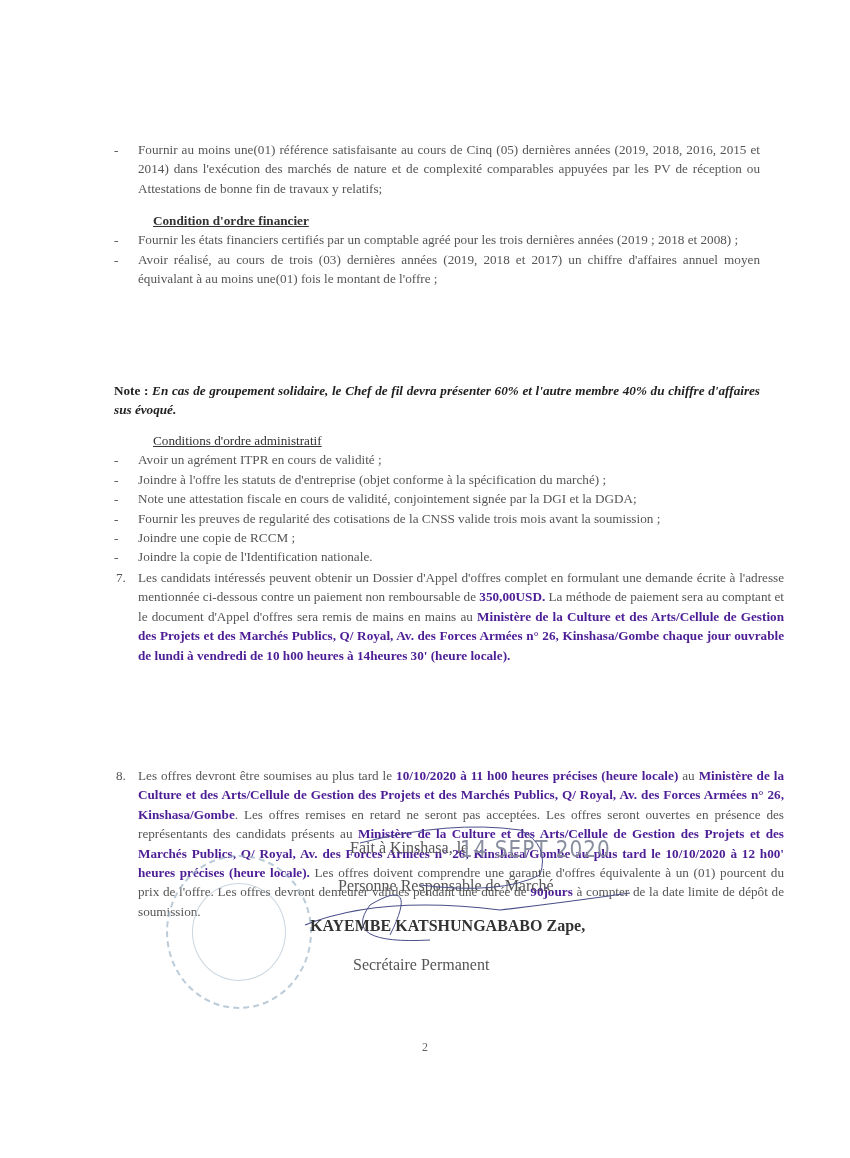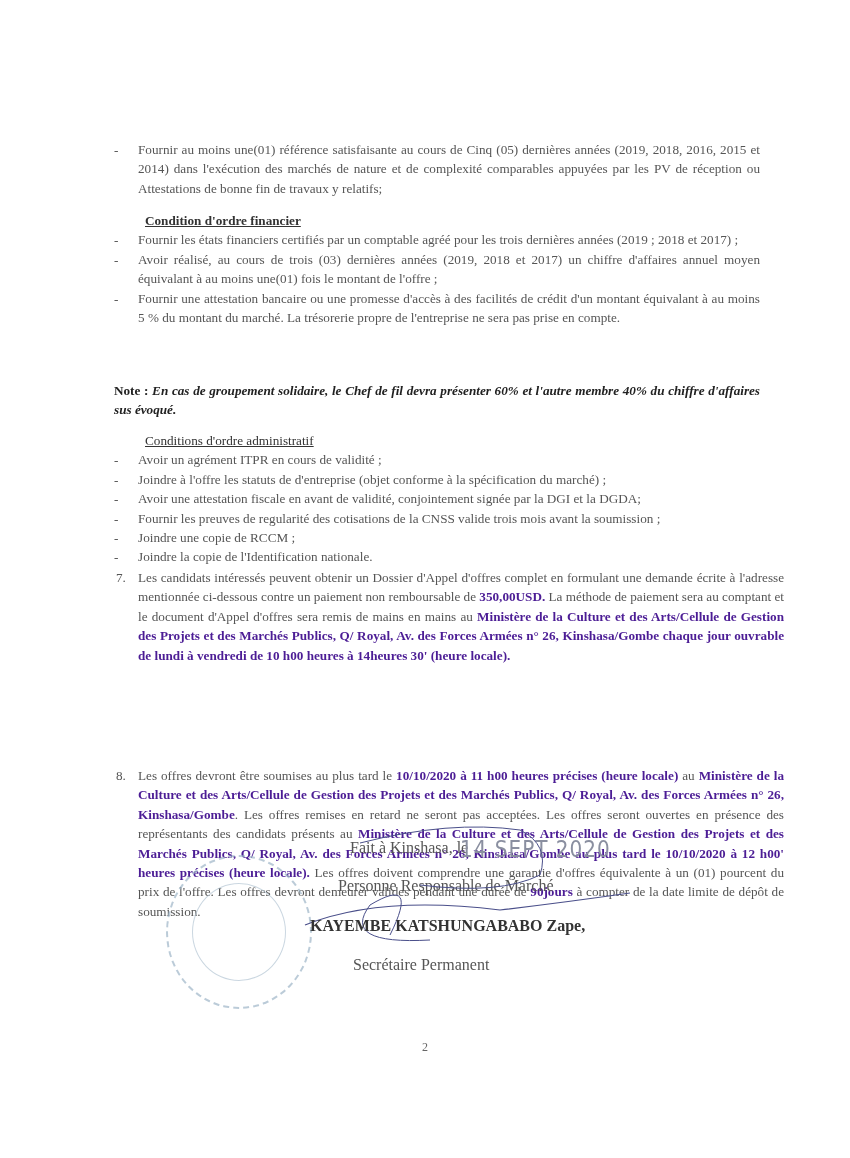--- a/index.html
+++ b/index.html
@@ -2,21 +2,21 @@
 <html><head>
 <meta charset="utf-8">
 <style>
   html, body { margin:0; padding:0; background:#ffffff; }
   body { width:850px; height:1158px; position:relative; overflow:hidden;
          font-family:"Liberation Serif", "DejaVu Serif", serif; color:#555; }
   .page { position:absolute; left:0; top:15px; width:850px; height:1158px; }
   .block { position:absolute; left:114px; width:646px; font-size:13.2px; line-height:19.4px; text-align:justify; }
   .bullet { position:relative; padding-left:24px; }
   .bullet::before { content:"-"; position:absolute; left:0; top:0; }
-  .heading { font-weight:bold; text-decoration:underline; color:#333; margin-left:31px; }
+  .heading { font-weight:bold; text-decoration:underline; color:#333; margin-left:39px; }
   .heading.normal { font-weight:normal; }
   .note { color:#222; font-weight:bold; }
   .note i { font-style:italic; }
   .numbered { position:relative; padding-left:24px; }
   .num { position:absolute; left:2px; top:0; }
   b { color:#4c1d95; }
   .sig { position:absolute; font-size:16px; color:#555; }
   .stamp { position:absolute; left:166px; top:840px; width:142px; height:150px; border-radius:50%;
            border:2px dashed #9fb6c8; opacity:.7; }
   .stamp-inner { position:absolute; left:24px; top:26px; width:92px; height:96px; border-radius:50%; border:1px solid #b5c6d4; }
@@ -27,34 +27,33 @@
 <body>
 
 <div class="page">
 
   <div class="block" style="top:125px;">
     <div class="bullet">Fournir au moins une(01) référence satisfaisante au cours de Cinq (05) dernières années (2019, 2018, 2016, 2015 et 2014) dans l'exécution des marchés de nature et de complexité comparables appuyées par les PV de réception ou Attestations de bonne fin de travaux y relatifs;</div>
   </div>
 
   <div class="block" style="top:196px;">
     <div class="heading">Condition d'ordre financier</div>
-    <div class="bullet">Fournir les états financiers certifiés par un comptable agréé pour les trois dernières années (2019 ; 2018 et 2017) ;</div>
+    <div class="bullet">Fournir les états financiers certifiés par un comptable agréé pour les trois dernières années (2019 ; 2018 et 2008) ;</div>
     <div class="bullet">Avoir réalisé, au cours de trois (03) dernières années (2019, 2018 et 2017) un chiffre d'affaires annuel moyen équivalant à au moins une(01) fois le montant de l'offre ;</div>
-    <div class="bullet">Fournir une attestation bancaire ou une promesse d'accès à des facilités de crédit d'un montant équivalant à au moins 5 % du montant du marché. La trésorerie propre de l'entreprise ne sera pas prise en compte.</div>
   </div>
 
   <div class="block note" style="top:366px;">
     <span>Note : </span><i>En cas de groupement solidaire, le Chef de fil devra présenter 60% et l'autre membre 40% du chiffre d'affaires sus évoqué.</i>
   </div>
 
   <div class="block" style="top:416px;">
     <div class="heading normal">Conditions d'ordre administratif</div>
     <div class="bullet">Avoir un agrément ITPR en cours de validité ;</div>
     <div class="bullet">Joindre à l'offre les statuts de d'entreprise (objet conforme à la spécification du marché) ;</div>
-    <div class="bullet">Avoir une attestation fiscale en avant de validité, conjointement signée par la DGI et la DGDA;</div>
+    <div class="bullet">Note une attestation fiscale en cours de validité, conjointement signée par la DGI et la DGDA;</div>
     <div class="bullet">Fournir les preuves de regularité des cotisations de la CNSS valide trois mois avant la soumission ;</div>
     <div class="bullet">Joindre une copie de RCCM ;</div>
     <div class="bullet">Joindre la copie de l'Identification nationale.</div>
   </div>
 
   <div class="block numbered" style="top:553px;">
     <span class="num">7.</span>
     <span>Les candidats intéressés peuvent obtenir un Dossier d'Appel d'offres complet en formulant une demande écrite à l'adresse mentionnée ci-dessous contre un paiement non remboursable de </span><b>350,00USD.</b><span> La méthode de paiement sera au comptant et le document d'Appel d'offres sera remis de mains en mains au </span><b>Ministère de la Culture et des Arts/Cellule de Gestion des Projets et des Marchés Publics, Q/ Royal, Av. des Forces Armées n° 26, Kinshasa/Gombe chaque jour ouvrable de lundi à vendredi de 10 h00 heures à 14heures 30' (heure locale).</b>
   </div>
 

